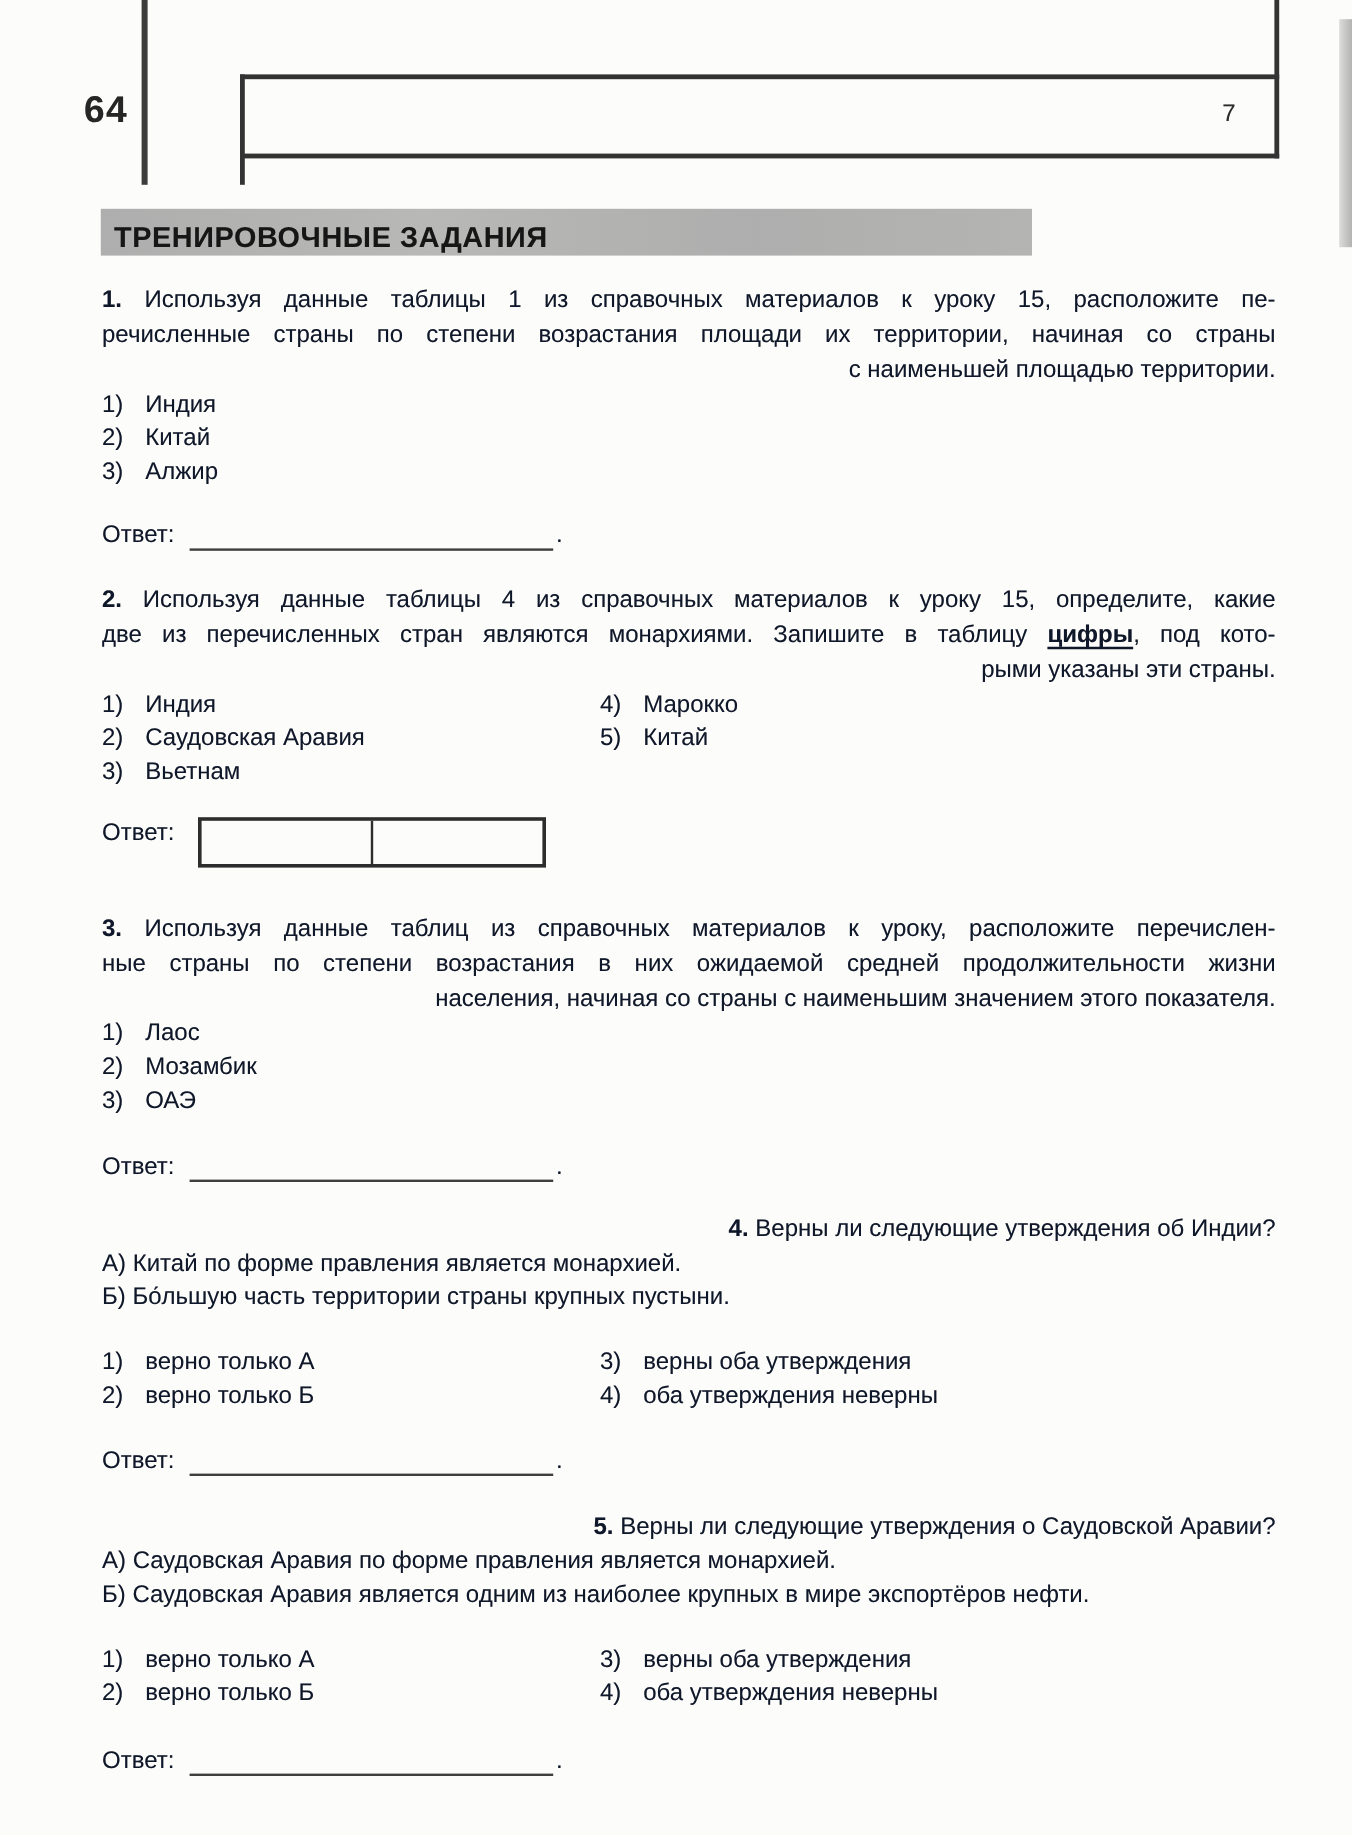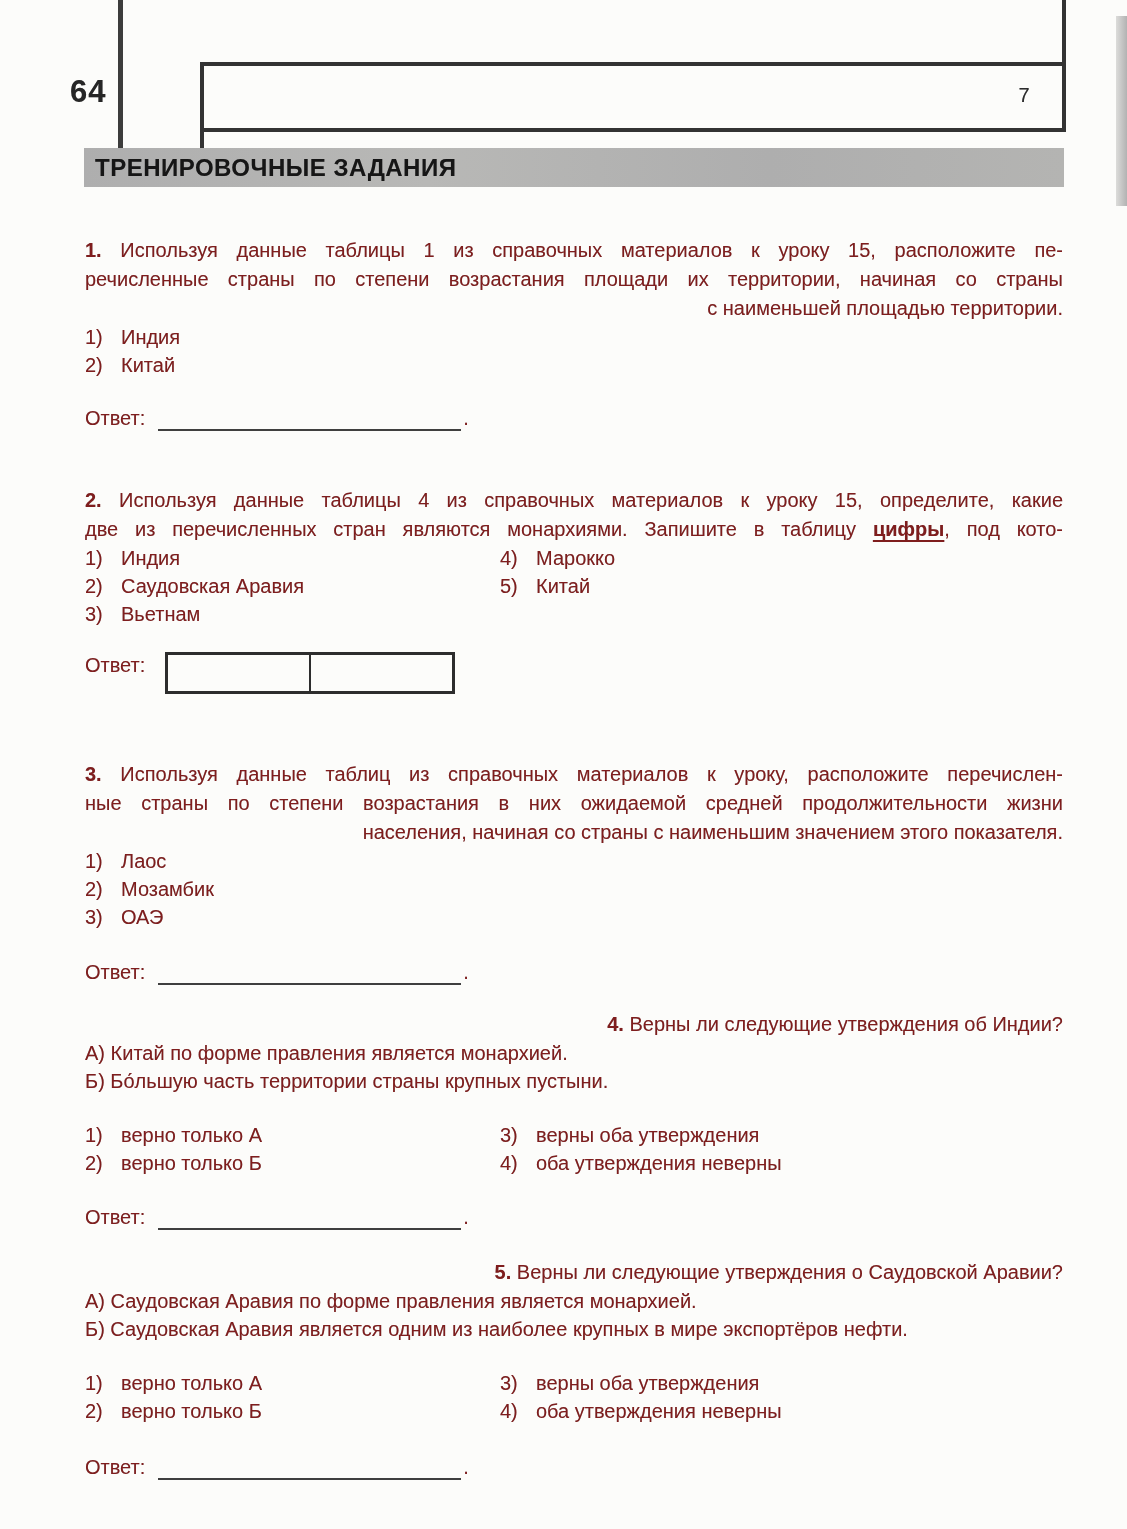--- a/index.html
+++ b/index.html
@@ -22,28 +22,28 @@
   .hbox-bottom { position:absolute; left:200px; top:128px; width:866px; height:4px; background:#333; }
   .hbox-left   { position:absolute; left:200px; top:62px;  width:4px;  height:92px; background:#333; }
   .hbox-right  { position:absolute; left:1062px; top:0;    width:4px;  height:132px; background:#333; }
   .header-title { position:absolute; left:231px; top:88px; font-size:15px; letter-spacing:1.3px; color:#333; }
   .lesson-num { position:absolute; left:1000px; top:84px; width:48px; text-align:center; font-size:20px; color:#2c2c2c; }
   .edge-sliver { position:absolute; left:1116px; top:16px; width:11px; height:190px;
                  background:linear-gradient(to right,#dcdcda,#b2b2b2); }
 
   
   .banner {
-    position:absolute; left:84px; top:148px; width:980px; height:39px;
+    position:absolute; left:84px; top:174px; width:776px; height:39px;
     background:linear-gradient(90deg,#aeaeae,#b8b8b6 35%,#aeaeae 70%,#b4b4b2);
-    display:flex; align-items:center;
+    display:flex; align-items:flex-end;
   }
   .banner-text { font-size:24px; font-weight:bold; color:#161616; letter-spacing:.5px; padding-left:11px; }
 
   
-  .task { position:absolute; left:85px; width:978px; font-size:20px; color:#7f1d1d; }
+  .task { position:absolute; left:85px; width:978px; font-size:20px; color:#0f172a; }
   .t1 { top:232px;  padding-top:4px; }
   .t2 { top:482px;  padding-top:4px; }
   .t3 { top:756px;  padding-top:4px; }
   .t4 { top:1002px; padding-top:8px; }
   .t5 { top:1250px; padding-top:8px; }
 
   .pline { line-height:29px;text-align:right; }
   .just  { text-align:justify; text-align-last:justify; }
   .tnum  { font-weight:bold; }
   .em-u  { font-weight:bold; text-decoration:underline; text-decoration-thickness:2px; text-underline-offset:4px; }
@@ -98,36 +98,40 @@
     </div>
     <div class="pline just">речисленные страны по степени возрастания площади их территории, начиная со страны</div>
     <div class="pline">с наименьшей площадью территории.</div>
     <div class="ilist">
       <div class="item">
         <span class="onum">1)</span><span>Индия</span>
       </div>
       <div class="item">
         <span class="onum">2)</span><span>Китай</span>
       </div>
+      <div class="item">
+        <span class="onum">3)</span><span>Алжир</span>
+      </div>
     </div>
     <div class="answer-row">
       <span class="alabel">Ответ:</span>
       <span class="aline"></span>
       <span class="adot">.</span>
     </div>
   </section>
 
   <section class="task t2">
     <div class="pline just">
       <span class="tnum">2.</span>
       <span>Используя данные таблицы 4 из справочных материалов к уроку 15, определите, какие</span>
     </div>
     <div class="pline just">
       <span>две из перечисленных стран являются монархиями. Запишите в таблицу </span><span class="em-u">цифры</span><span>, под кото-</span>
     </div>
+    <div class="pline">рыми указаны эти страны.</div>
     <div class="cols">
       <div class="col-l">
         <div class="item">
           <span class="onum">1)</span><span>Индия</span>
         </div>
         <div class="item">
           <span class="onum">2)</span><span>Саудовская Аравия</span>
         </div>
         <div class="item">
           <span class="onum">3)</span><span>Вьетнам</span>

